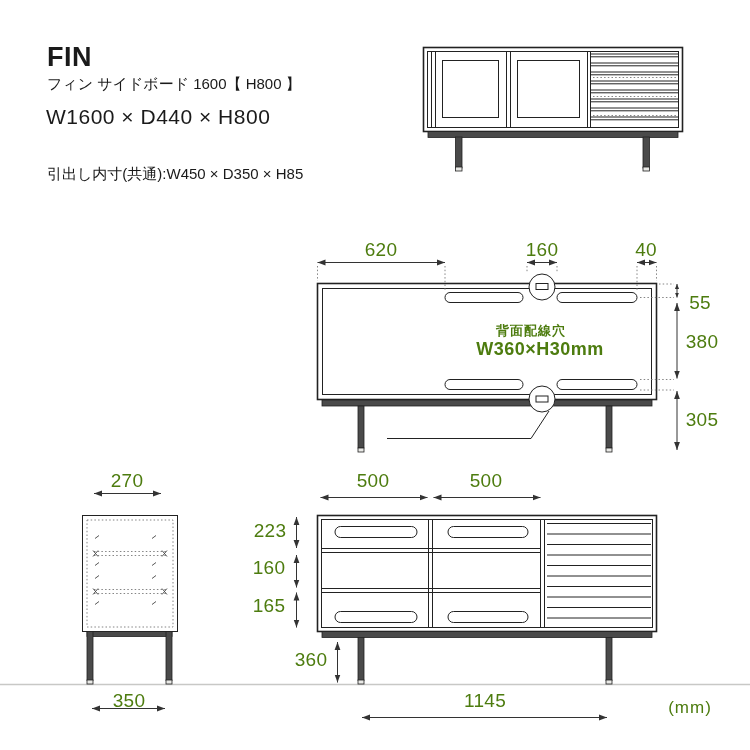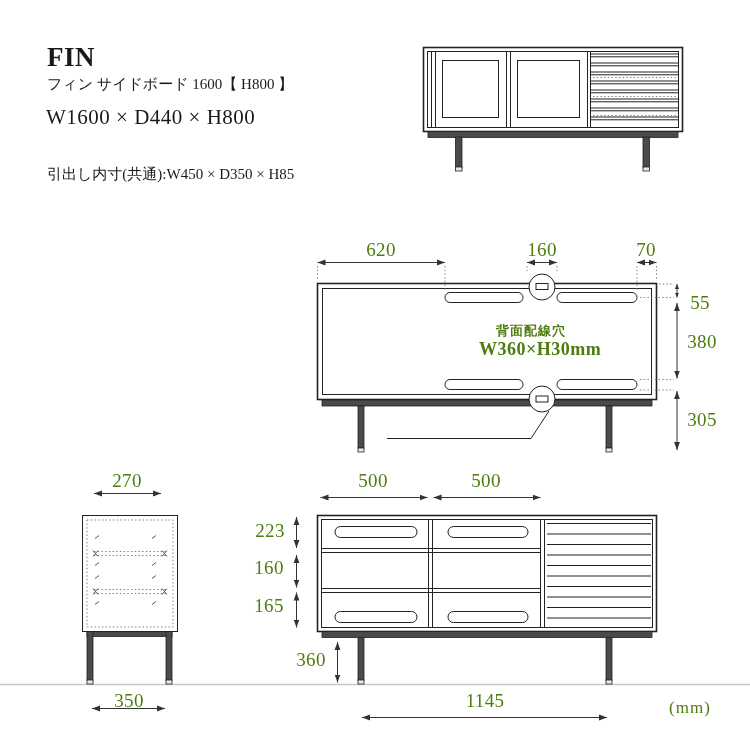--- a/index.html
+++ b/index.html
@@ -1,18 +1,18 @@
 <!DOCTYPE html>
 <html><head>
 <meta charset="utf-8">
 <style>
   html,body{margin:0;padding:0;background:#fff;}
   .canvas{
     position:relative;width:750px;height:750px;background:#ffffff;overflow:hidden;
-    font-family:Liberation Serif, serif;color:#1a1a1a;
+    font-family:Liberation Sans, sans-serif;color:#1a1a1a;
   }
   .tl{position:absolute;white-space:nowrap;}
   .lbl{position:absolute;transform:translate(-50%,-50%);white-space:nowrap;
        font-size:19px;color:#4d7c0f;letter-spacing:0.3px;}
   .brand{font-size:27px;font-weight:bold;letter-spacing:0.5px;}
   .sub{font-size:15px;}
   .size{font-size:21px;letter-spacing:0.5px;}
   .note{font-size:15px;}
   .jp-sm{font-size:13px;font-weight:bold;letter-spacing:1px;}
   .jp-sz{font-size:18px;font-weight:bold;letter-spacing:0.5px;}
@@ -203,21 +203,21 @@
     </g>
   </svg>
 
   <div class="tl brand" style="left:47px;top:42px;">FIN</div>
   <div class="tl sub" style="left:47px;top:75px;">フィン サイドボード 1600【 H800 】</div>
   <div class="tl size" style="left:46px;top:105px;">W1600 × D440 × H800</div>
   <div class="tl note" style="left:47px;top:165px;">引出し内寸(共通):W450 × D350 × H85</div>
 
   <span class="lbl" style="left:381px;top:250px;">620</span>
   <span class="lbl" style="left:542px;top:250px;">160</span>
-  <span class="lbl" style="left:646px;top:250px;">70</span>
+  <span class="lbl" style="left:646px;top:250px;">40</span>
   <span class="lbl" style="left:700px;top:291px;margin-top:12px;">55</span>
   <span class="lbl" style="left:702px;top:342px;">380</span>
   <span class="lbl" style="left:702px;top:420px;">305</span>
   <span class="lbl jp-sm" style="left:531px;top:331px;">背面配線穴</span>
   <span class="lbl jp-sz" style="left:540px;top:349px;">W360×H30mm</span>
 
   <span class="lbl" style="left:127px;top:481px;">270</span>
   <span class="lbl" style="left:129px;top:701px;">350</span>
 
   <span class="lbl" style="left:373px;top:481px;">500</span>

